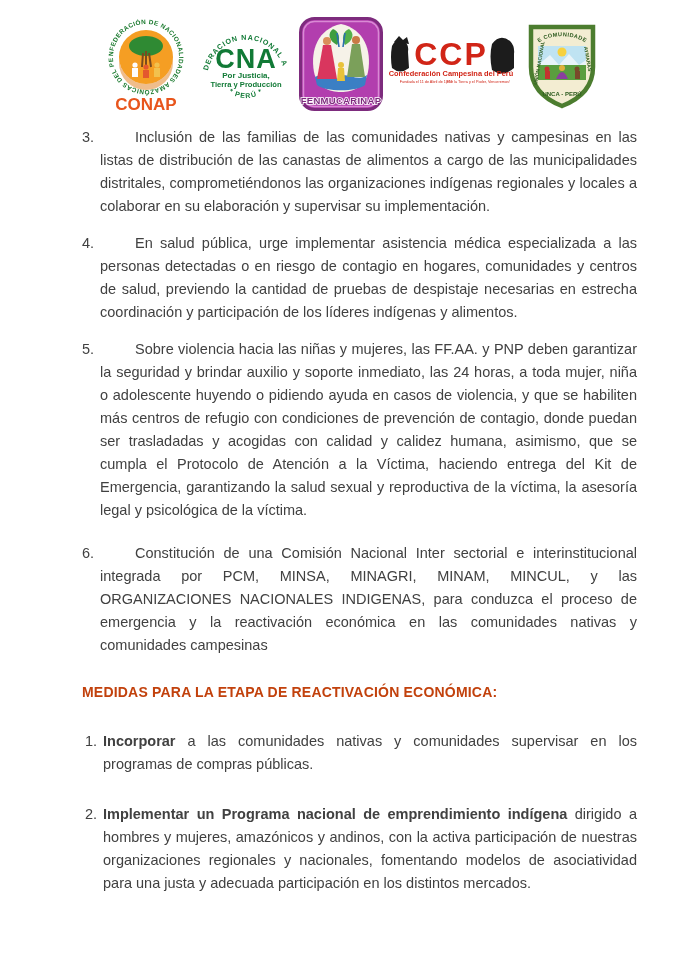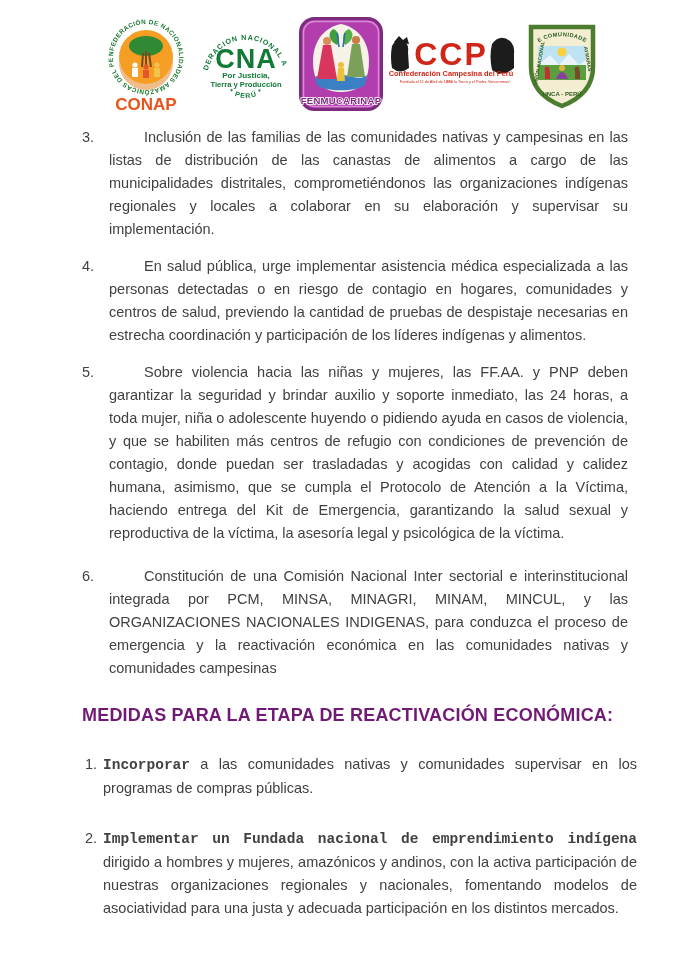--- a/index.html
+++ b/index.html
@@ -22,32 +22,32 @@
 
   
   .content {
     padding: 0 63px 0 82px;
     margin-top: 26px;
     font-size: 14.5px;
     line-height: 23px;
   }
   .num-item { position: relative; padding-left: 18px; margin-bottom: 14px; }
   .num-item .num { position: absolute; left: 0; top: 0; }
-  .num-item .body { margin: 9px; text-align: justify; text-indent: 35px; }
+  .num-item .body { margin: 0; text-align: justify; text-indent: 35px; }
   .num-item.pre-gap { margin-top: 20px; }
 
   .section-heading {
-    font-size: 18px; font-weight: bold; color: #701a75;
+    font-size: 14px; font-weight: bold; color: #c2410c;
     margin: 24px 0 26px 0; letter-spacing: 0.2px;
   }
 
   .medida-item { position: relative; padding-left: 21px; margin-bottom: 27px; }
   .medida-item .num { position: absolute; left: 3px; top: 0; }
   .medida-item .body { margin: 0; text-align: justify; }
-  .medida-item .lead { font-weight: bold; font-family: Liberation Mono, monospace; }
+  .medida-item .lead { font-weight: bold; }
 </style>
 </head>
 <body>
 
 <div class="page">
 
   <header class="logo-band">
 
 
     <div>
@@ -175,18 +175,18 @@
 
     <h2 class="section-heading">MEDIDAS PARA LA ETAPA DE REACTIVACIÓN ECONÓMICA:</h2>
 
     <section>
       <div class="medida-item">
         <span class="num">1.</span>
         <p class="body"><span class="lead">Incorporar</span><span> a las comunidades nativas y comunidades supervisar en los programas de compras públicas.</span></p>
       </div>
       <div class="medida-item">
         <span class="num">2.</span>
-        <p class="body"><span class="lead">Implementar un Fundada nacional de emprendimiento indígena</span><span> dirigido a hombres y mujeres, amazónicos y andinos, con la activa participación de nuestras organizaciones regionales y nacionales, fomentando modelos de asociatividad para una justa y adecuada participación en los distintos mercados.</span></p>
+        <p class="body"><span class="lead">Implementar un Programa nacional de emprendimiento indígena</span><span> dirigido a hombres y mujeres, amazónicos y andinos, con la activa participación de nuestras organizaciones regionales y nacionales, fomentando modelos de asociatividad para una justa y adecuada participación en los distintos mercados.</span></p>
       </div>
     </section>
 
   </main>
 </div>
 
 </body></html>

